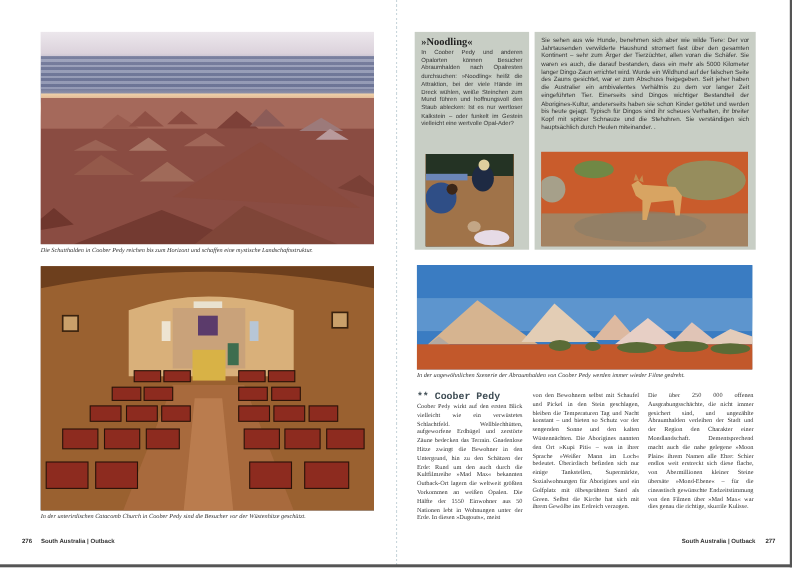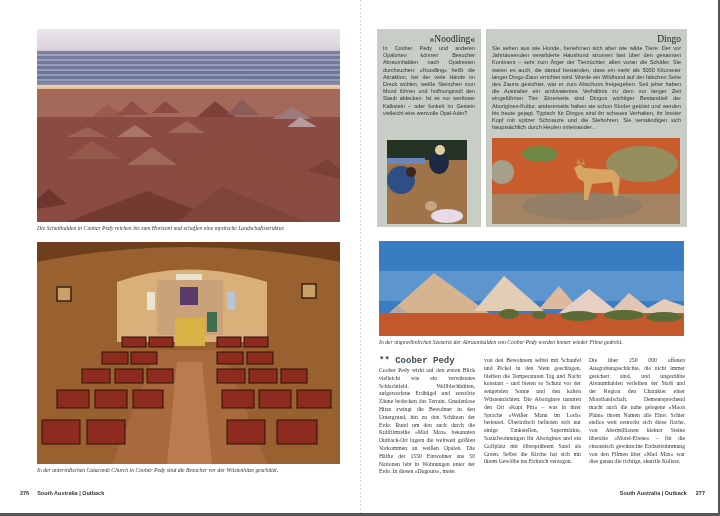--- a/index.html
+++ b/index.html
@@ -22,21 +22,21 @@
   #photo-church { left: 37px; top: 242px; width: 303px; height: 222px;
     background: radial-gradient(ellipse at 50% 30%, #e7c591 0%, #b97a3d 30%, #7b4620 60%, #3b200f 100%); }
 
   
   #photo-pale { left: 379px; top: 241px; width: 305px; height: 95px;
     background: linear-gradient(to bottom, #2d6fb6 0%, #4f8fcc 45%, #8ab6dc 62%, #d9b89a 72%, #c86a3c 82%, #b5562d 100%); }
 
   .sidebox { position: absolute; background: #c8cec5; padding: 5px 6px; }
   #box-noodling { left: 377px; top: 29px; width: 104px; height: 198px; }
   #box-dingo { left: 486px; top: 29px; width: 201px; height: 198px; }
-  .box-title { font-family: "Liberation Serif", serif; font-weight: normal; font-size: 9.5px; color: #222; line-height: 11px; text-align: right; }
+  .box-title { font-family: "Liberation Serif", serif; font-weight: bold; font-size: 9.5px; color: #222; line-height: 11px; }
   .box-text { font-family: "Liberation Sans", sans-serif; font-size: 5.6px; line-height: 7.2px; color: #333; text-align: justify; hyphens: auto; }
   #box-noodling .box-text { font-size: 5.4px; }
   .box-photo { position: absolute; overflow: hidden; }
   #photo-noodling { left: 10px; top: 111px; width: 80px; height: 84px;
     background: radial-gradient(ellipse at 60% 65%, #b88a5d 0%, #9a6b44 45%, #6d4a2d 80%), #7a5637; }
   #photo-dingo { left: 6px; top: 109px; width: 188px; height: 86px;
     background: linear-gradient(to bottom, #c1552a 0%, #cf6434 40%, #b9673c 60%, #9c7b5d 80%, #8e8a72 100%); }
 
   .caption { position: absolute; font-family: "Liberation Serif", serif; font-style: italic; font-size: 5.7px; color: #333; white-space: nowrap; }
   #cap-mounds { left: 37px; top: 225px; }
@@ -153,21 +153,20 @@
         <circle cx="24" cy="32" r="5" fill="#3b2618"></circle>
         <ellipse cx="52" cy="22" rx="10" ry="12" fill="#1e2a43"></ellipse>
         <circle cx="53" cy="10" r="5" fill="#dfcf9e"></circle>
         <ellipse cx="60" cy="76" rx="16" ry="7" fill="#e6dbe6"></ellipse>
         <ellipse cx="44" cy="66" rx="6" ry="5" fill="#c3a686"></ellipse>
       </svg>
     </div>
   </div>
 
   <div id="box-dingo" class="sidebox">
-    <div class="box-title">Dingo</div>
     <div class="box-text">Sie sehen aus wie Hunde, benehmen sich aber wie wilde Tiere: Der vor Jahrtausenden verwilderte Haushund stromert fast über den gesamten Kontinent – sehr zum Ärger der Tierzüchter, allen voran die Schäfer. Sie waren es auch, die darauf bestanden, dass ein mehr als 5000 Kilometer langer Dingo-Zaun errichtet wird. Wurde ein Wildhund auf der falschen Seite des Zauns gesichtet, war er zum Abschuss freigegeben. Seit jeher haben die Australier ein ambivalentes Verhältnis zu dem vor langer Zeit eingeführten Tier. Einerseits sind Dingos wichtiger Bestandteil der Aborigines-Kultur, andererseits haben sie schon Kinder getötet und werden bis heute gejagt. Typisch für Dingos sind ihr scheues Verhalten, ihr breiter Kopf mit spitzer Schnauze und die Stehohren. Sie verständigen sich hauptsächlich durch Heulen miteinander. .</div>
     <div id="photo-dingo" class="box-photo">
       <svg width="188" height="86" viewBox="0 0 188 86">
         <rect width="188" height="86" fill="#c95c2c"></rect>
         <ellipse cx="48" cy="16" rx="18" ry="8" fill="#708845"></ellipse>
         <ellipse cx="150" cy="26" rx="36" ry="18" fill="#8a9a6a" opacity=".8"></ellipse>
         <ellipse cx="10" cy="34" rx="12" ry="12" fill="#a6a08a"></ellipse>
         <rect x="0" y="56" width="188" height="30" fill="#9c8a6c" opacity=".85"></rect>
         <ellipse cx="90" cy="68" rx="60" ry="14" fill="#8c7d66" opacity=".7"></ellipse>
         <path d="M82,30 L88,26 L92,30 L122,32 L128,40 L126,58 L122,58 L120,44 L100,46 L96,62 L92,62 L92,44 L86,40 Z" fill="#d8a462"></path>

